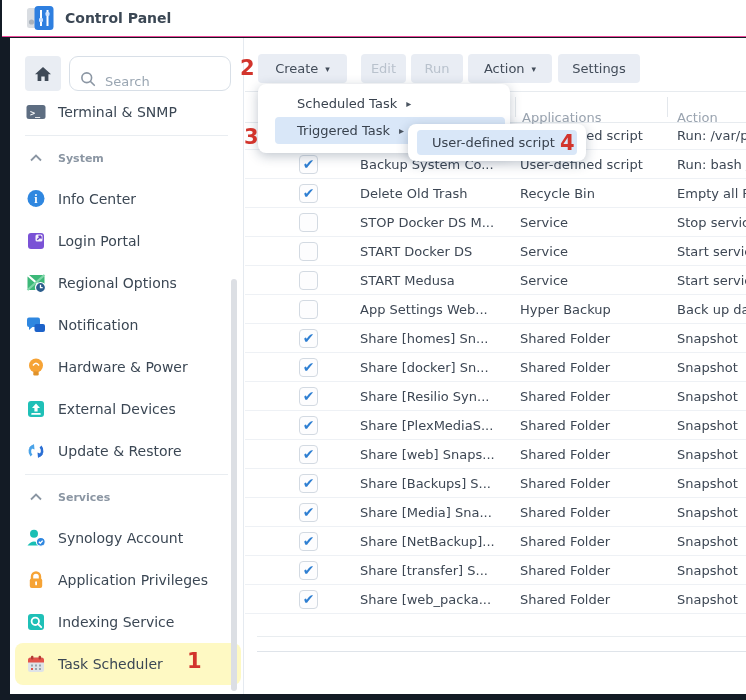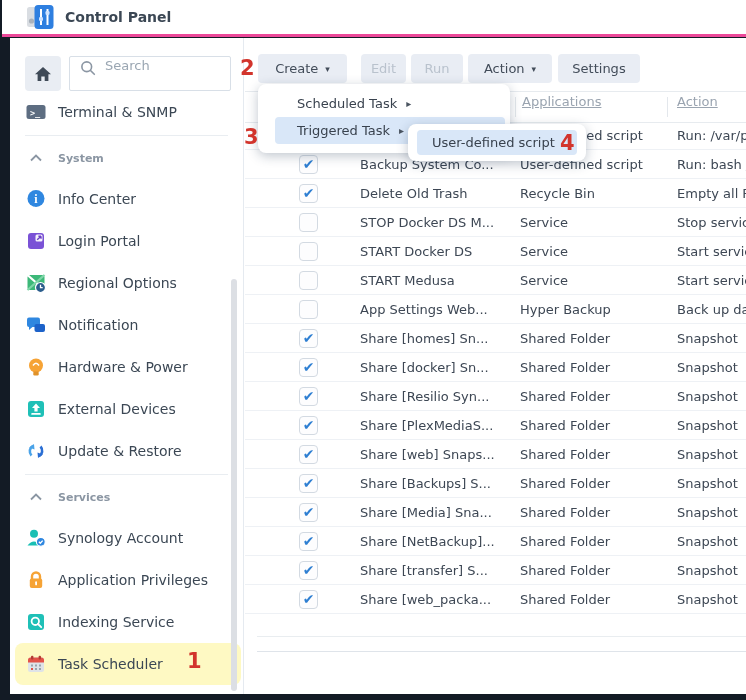--- a/index.html
+++ b/index.html
@@ -1,49 +1,49 @@
 <!DOCTYPE html>
 <html><head>
 <meta charset="utf-8">
 <style>
   html,body{margin:0;padding:0;}
   .screen{position:relative;width:746px;height:700px;background:#131b25;overflow:hidden;
           font-family:"DejaVu Sans","Liberation Sans",sans-serif;-webkit-font-smoothing:antialiased;}
   
   .titlebar{position:absolute;left:2px;top:0;width:744px;height:37px;background:#fff;
-            border-bottom:3px solid #ec4899;display:flex;align-items:center;padding-left:24px;box-sizing:border-box;}
+            border-bottom:1px solid #ec4899;display:flex;align-items:center;padding-left:24px;box-sizing:border-box;}
   .app-title{margin-left:9px;font-size:14px;font-weight:bold;color:#3b4754;}
   
   .window{position:absolute;left:10px;top:38px;width:736px;height:656px;background:#fff;}
   .sidebar{position:absolute;left:0;top:0;width:234px;height:100%;background:#fff;
            border-right:1px solid #e5eaf0;box-sizing:border-box;padding-top:18px;}
   .search-row{display:flex;margin-left:15px;gap:8px;height:35px;}
   .home-btn{width:36px;height:35px;background:#e9edf3;border-radius:4px;display:flex;align-items:center;justify-content:center;}
-  .search-box{width:162px;height:35px;border:1px solid #d8dfe7;border-radius:2px;background:#fff;
-              display:flex;align-items:flex-start;gap:6px;padding-left:9px;box-sizing:border-box;}
+  .search-box{width:162px;height:35px;border:1px solid #d8dfe7;border-radius:9px;background:#fff;
+              display:flex;align-items:flex-end;gap:6px;padding-left:9px;box-sizing:border-box;}
   .search-box input{border:none;outline:none;width:110px;font-size:13px;color:#3b4754;
                     font-family:"DejaVu Sans","Liberation Sans",sans-serif;}
   .search-box input::placeholder{color:#9aa6b2;}
   .sb-item{height:42px;display:flex;align-items:center;margin:0 2px 0 5px;padding-left:10px;gap:11px;
            font-size:14px;color:#3b4754;border-radius:8px;cursor:default;}
   .sb-item.selected{background:#fef9c3;}
   .sb-head{height:40px;display:flex;align-items:center;margin-left:5px;padding-left:10px;gap:11px;
            font-size:11px;font-weight:bold;color:#8b96a3;}
   .sb-divider{height:1px;background:#e9edf1;margin:2px 15px;}
   .icon{display:inline-flex;width:22px;height:22px;align-items:center;justify-content:center;flex:0 0 22px;}
   .sb-scroll{position:absolute;left:221px;top:241px;width:6px;height:412px;background:#dcdfe4;border-radius:3px;}
   
   .main{position:absolute;left:235px;top:0;right:0;bottom:0;overflow:hidden;background:#fff;}
   .toolbar{position:absolute;left:13px;top:16px;display:flex;align-items:center;border-radius:14px;}
   .tb-btn{height:29px;background:#e9edf4;border-radius:4px;display:flex;align-items:center;justify-content:center;
           font-size:13px;color:#424c59;box-sizing:border-box;}
   .tb-btn.disabled{color:#b9c2cd;}
   .caret{font-size:9px;margin-left:7px;color:#424c59;}
   .thead{position:absolute;left:0;right:0;top:53px;height:30px;border-top:1px solid #e7ebef;border-bottom:1px solid #e7ebef;}
-  .th{position:absolute;top:2px;font-size:13px;color:#9aa4b0;text-decoration:underline;}
+  .th{position:absolute;top:18px;font-size:13px;color:#9aa4b0;}
   .th-apps{left:277px;} .th-action{left:432px;}
   .th-div{position:absolute;top:5px;height:20px;width:1px;background:#e3e7ec;}
   .tbody{position:absolute;left:0;right:0;top:83px;}
   .trow{height:29px;display:flex;align-items:center;border-bottom:1px solid #eef1f5;
         font-size:13px;color:#3d4754;white-space:nowrap;padding-left:54px;box-sizing:border-box;}
   .cb{width:19px;height:19px;border:1px solid #d3dae2;border-radius:4px;background:#fdfdfe;box-sizing:border-box;
       display:flex;align-items:center;justify-content:center;font-size:14px;font-weight:bold;color:#2e7fd2;flex:0 0 19px;}
   .c-name{margin-left:42px;width:160px;overflow:hidden;text-overflow:ellipsis;flex:0 0 160px;}
   .c-app{width:157px;overflow:hidden;flex:0 0 157px;}
   .c-act{flex:1;overflow:hidden;}

